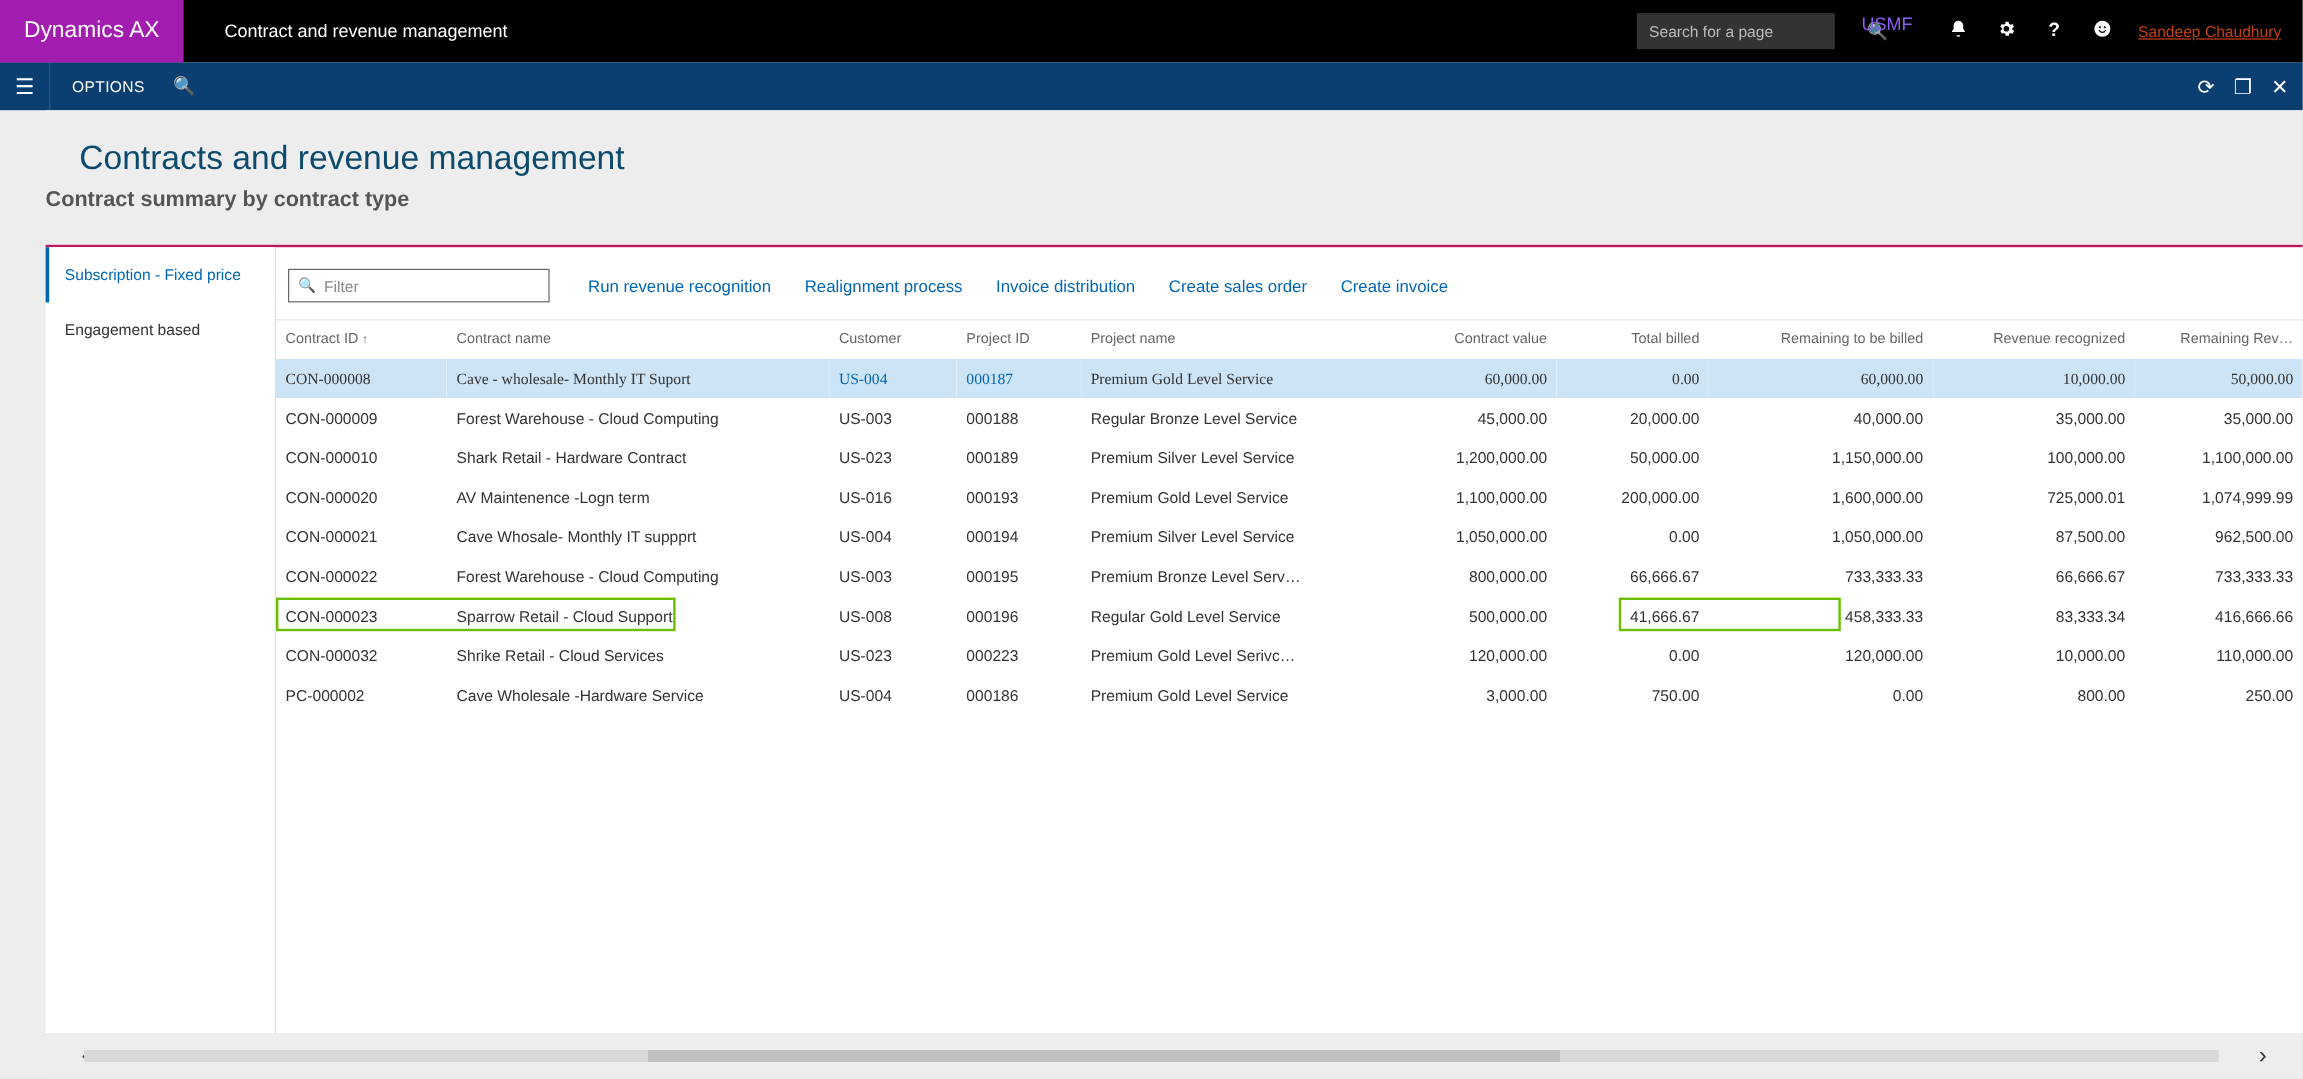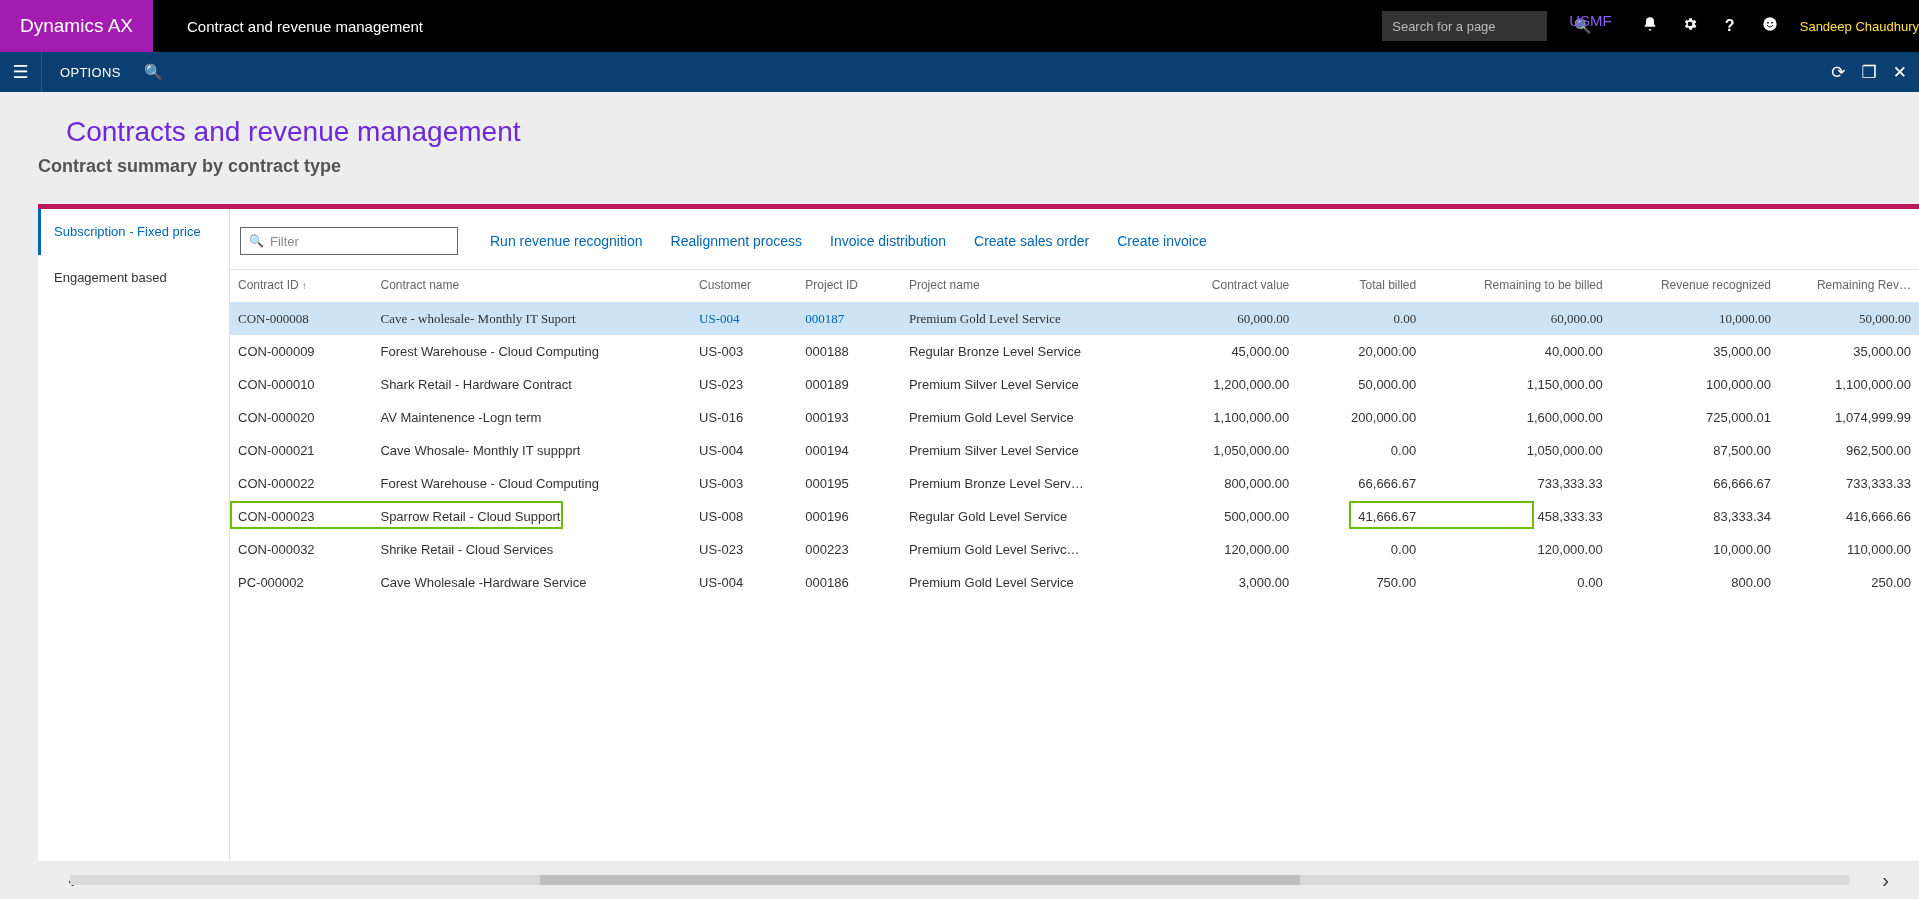--- a/index.html
+++ b/index.html
@@ -9,40 +9,40 @@
   .topbar { background: #000; color: #fff; height: 52px; display: flex; align-items: center; }
   .brand  { background: #a21caf; color: #fff; height: 52px; width: 153px; display:flex; align-items:center; justify-content:center; font-size:19px; font-weight:400; }
   .module-title { margin-left: 34px; font-size: 15px; color: #fff; }
   .top-spacer { flex:1; }
   .search-box { background:#333; height:30px; width:165px; display:flex; align-items:center; padding:4px 10px; color:#bbb; }
   .search-box input { background:transparent; border:none; color:#fff; font-size:13px; flex:1; outline:none; }
   .search-box input::placeholder { color:#bbb; }
   .search-box .icon { font-size:14px; margin-left:6px; color:#bbb; }
   .company { color:#8b5cf6; margin:0 18px 12px 22px; font-size:15px; }
   .top-icon { color:#fff; width:40px; text-align:center; font-size:16px; cursor:pointer; }
-  .user-name { color:#fde047; margin-left:10px; font-size:13px; }
+  .user-name { color:#c2410c; margin-left:10px; margin-right:18px; font-size:13px;text-decoration:underline; }
 
   
   .bluebar { background:#0b3e71; color:#fff; height:40px; display:flex; align-items:center; }
   .hamburger { width:42px; text-align:center; font-size:18px; cursor:pointer; border-right:1px solid rgba(255,255,255,0.15);height:40px;display:flex;align-items:center;justify-content:center;}
   .options { padding:0 18px; font-size:13px; cursor:pointer; letter-spacing:0.3px; }
   .bluebar .search-icon { font-size:15px; cursor:pointer; margin-left:6px; }
   .bluebar .right { margin-left:auto; display:flex; align-items:center; padding-right:12px; gap:16px;}
   .bluebar .right span { font-size:17px; cursor:pointer; }
 
   
   .page { position:absolute; top:92px; left:0; right:0; bottom:0; background:#ededed; }
   .page-inner { position:absolute; top:0; left:38px; right:0; bottom:38px; background:#ededed;}
 
   
-  h1.page-title { font-weight:300; font-size:28px; color:#6d28d9; margin:24px 0 8px 28px; }
+  h1.page-title { font-weight:300; font-size:28px; color:#0c4a6e; margin:24px 0 8px 28px; }
   h2.page-sub   { font-weight:700; font-size:18px; color:#555; margin:4px 0 24px 0; }
 
   
-  .card { position:absolute; top:112px; left:0; right:0; bottom:0; background:#fff; border-top:5px solid #be185d; display:flex; }
+  .card { position:absolute; top:112px; left:0; right:0; bottom:0; background:#fff; border-top:2px solid #be185d; display:flex; }
 
   
   .sidebar { width:192px; border-right:1px solid #e0e0e0; padding-top:0; }
   .sidebar .item { padding:14px 16px; font-size:13px; color:#333; cursor:pointer; line-height:1.35; }
   .sidebar .item.selected { background:#fff; color:#0066b3; border-left:3px solid #0066b3; padding-left:13px; }
 
   
   .main { flex:1; position:relative; overflow:hidden; }
 
   

